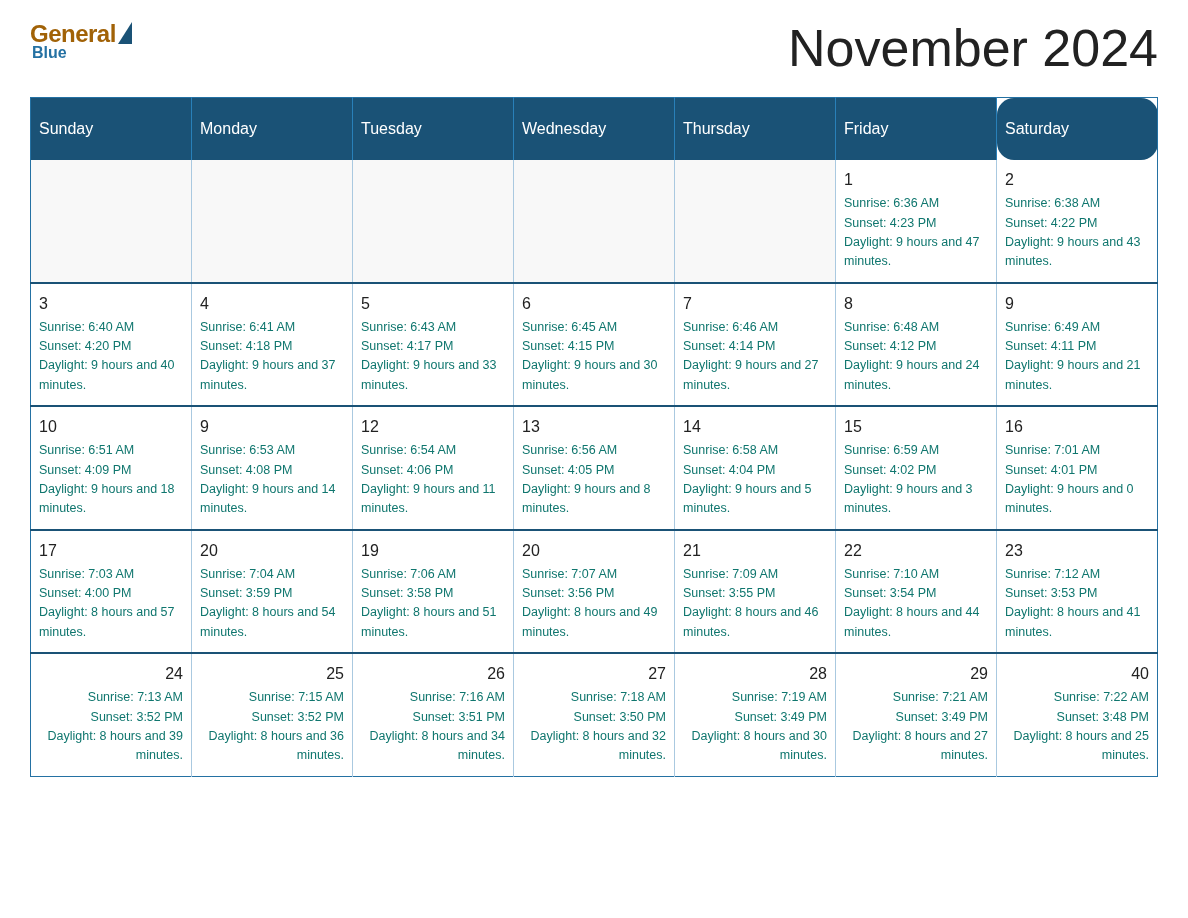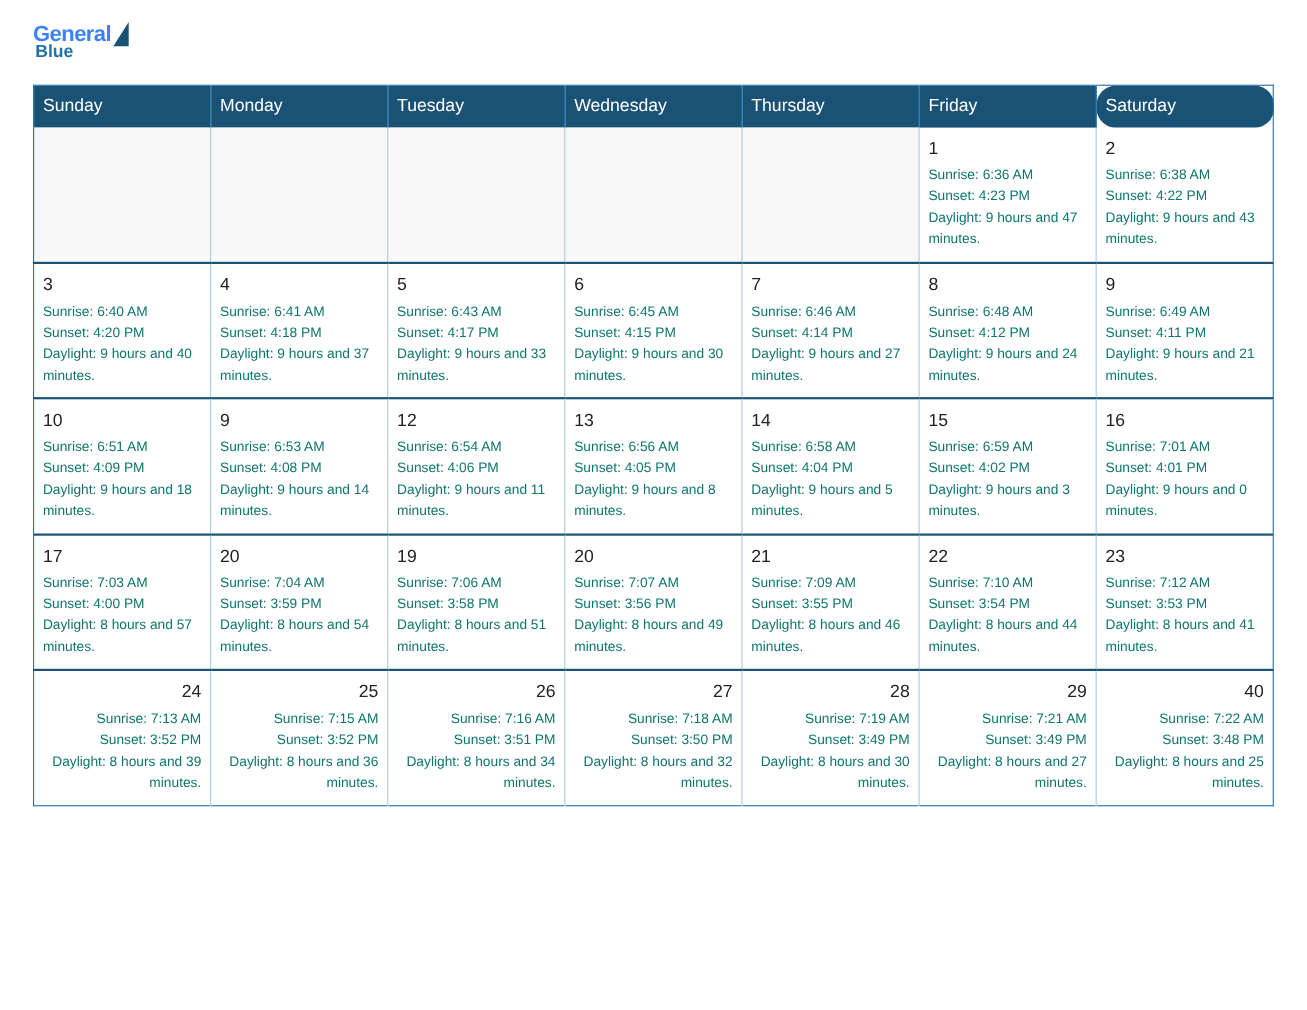--- a/index.html
+++ b/index.html
@@ -19,23 +19,23 @@
     .logo {
       display: flex;
       flex-direction: column;
       align-items: flex-start;
     }
     .logo-top {
       display: flex;
       align-items: center;
     }
     .logo-general {
-      font-size: 20px;
+      font-size: 24px;
       font-weight: bold;
-      color: #3b82f6;
+      color: #a16207;
       letter-spacing: -0.5px;
     }
     .logo-triangle {
       width: 0;
       height: 0;
       border-left: 14px solid transparent;
       border-right: 0px solid transparent;
       border-bottom: 22px solid #1a5276;
       margin-left: 2px;
       margin-top: -2px;
@@ -64,21 +64,21 @@
     .calendar {
       width: 100%;
       border-collapse: collapse;
       border: 1px solid #2471a3;
     }
     .calendar th {
       background-color: #1a5276;
       color: #fff;
       font-size: 16px;
       font-weight: normal;
-      padding: 10px 8px;
+      padding: 22px 8px;
       text-align: left;
       border-right: 1px solid #2980b9;
     }
     .calendar th:last-child {
       border-right: none;
       border-radius: 17px;
     }
     .calendar td {
       vertical-align: top;
       padding: 8px 8px 10px 8px;
@@ -118,20 +118,21 @@
 
 <div class="header">
   <div class="logo">
     <div class="logo-top">
       <span class="logo-general">General</span>
       <div class="logo-triangle"></div>
     </div>
     <span class="logo-blue-line">Blue</span>
   </div>
   <div class="title-block">
+    <div class="month-title">November 2024</div>
   </div>
 </div>
 
 <table class="calendar">
   <thead>
     <tr>
       <th>Sunday</th>
       <th>Monday</th>
       <th>Tuesday</th>
       <th>Wednesday</th>

